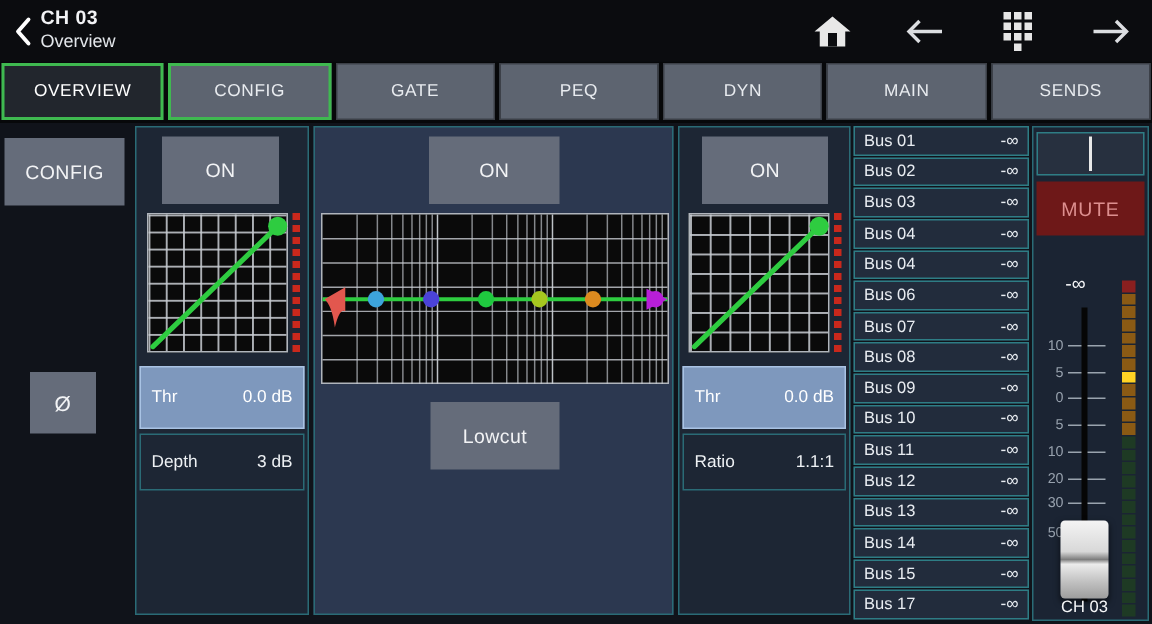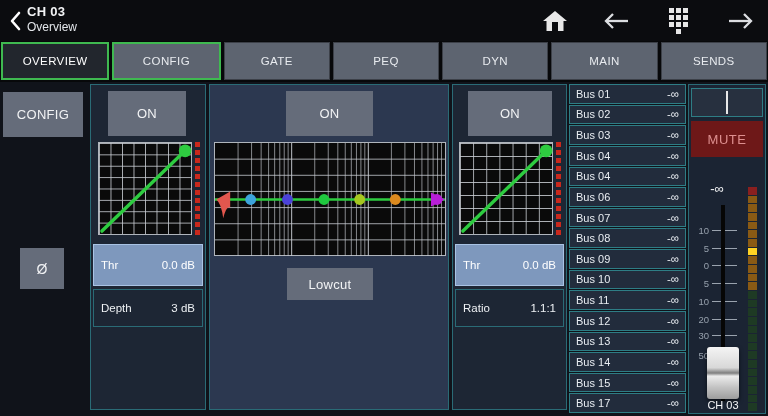--- a/index.html
+++ b/index.html
@@ -180,21 +180,21 @@
           <path d="M 15.32 49 L 1.3199999999999998 57 Q 6.32 61 8.32 76 Q 11.32 63 15.32 65 Z" fill="#e2574e"></path>
           <circle cx="35.96" cy="57" r="5.5" fill="#3da4dc"></circle>
           <circle cx="73.08" cy="57" r="5.5" fill="#4b43d8"></circle>
           <circle cx="109.96799999999999" cy="57" r="5.5" fill="#1fc93f"></circle>
           <circle cx="145.928" cy="57" r="5.5" fill="#a6c71f"></circle>
           <circle cx="181.888" cy="57" r="5.5" fill="#dc8a1f"></circle>
           <path d="M 232 57 L 217.88 50 L 217.88 64 Z" fill="#b81fd8"></path>
           <circle cx="223.88" cy="57" r="5.5" fill="#b81fd8"></circle>
         </svg>
     </div>
-    <div class="gray-btn" style="left:77px; top:183px; width:86px; height:32px;">Lowcut</div>
+    <div class="gray-btn" style="left:77px; top:183px; width:86px; height:45px;">Lowcut</div>
   </div>
 
   <div class="panel" style="left:452px; top:84px; width:115px; height:326px; background:#1d2634;">
     <div class="gray-btn" style="left:15px; top:6px; width:84px; height:45px;">ON</div>
     <div class="graph grid7" style="left:6px; top:57px; width:94px; height:93px;">
       <svg viewBox="0 0 94 93">
         <line x1="3" y1="90" x2="89" y2="7" stroke-width="3.5" stroke-linecap="round" stroke="#2ecc40"></line>
         <circle cx="88" cy="8" r="6.5" fill="#2ecc40"></circle>
       </svg>
     </div>

